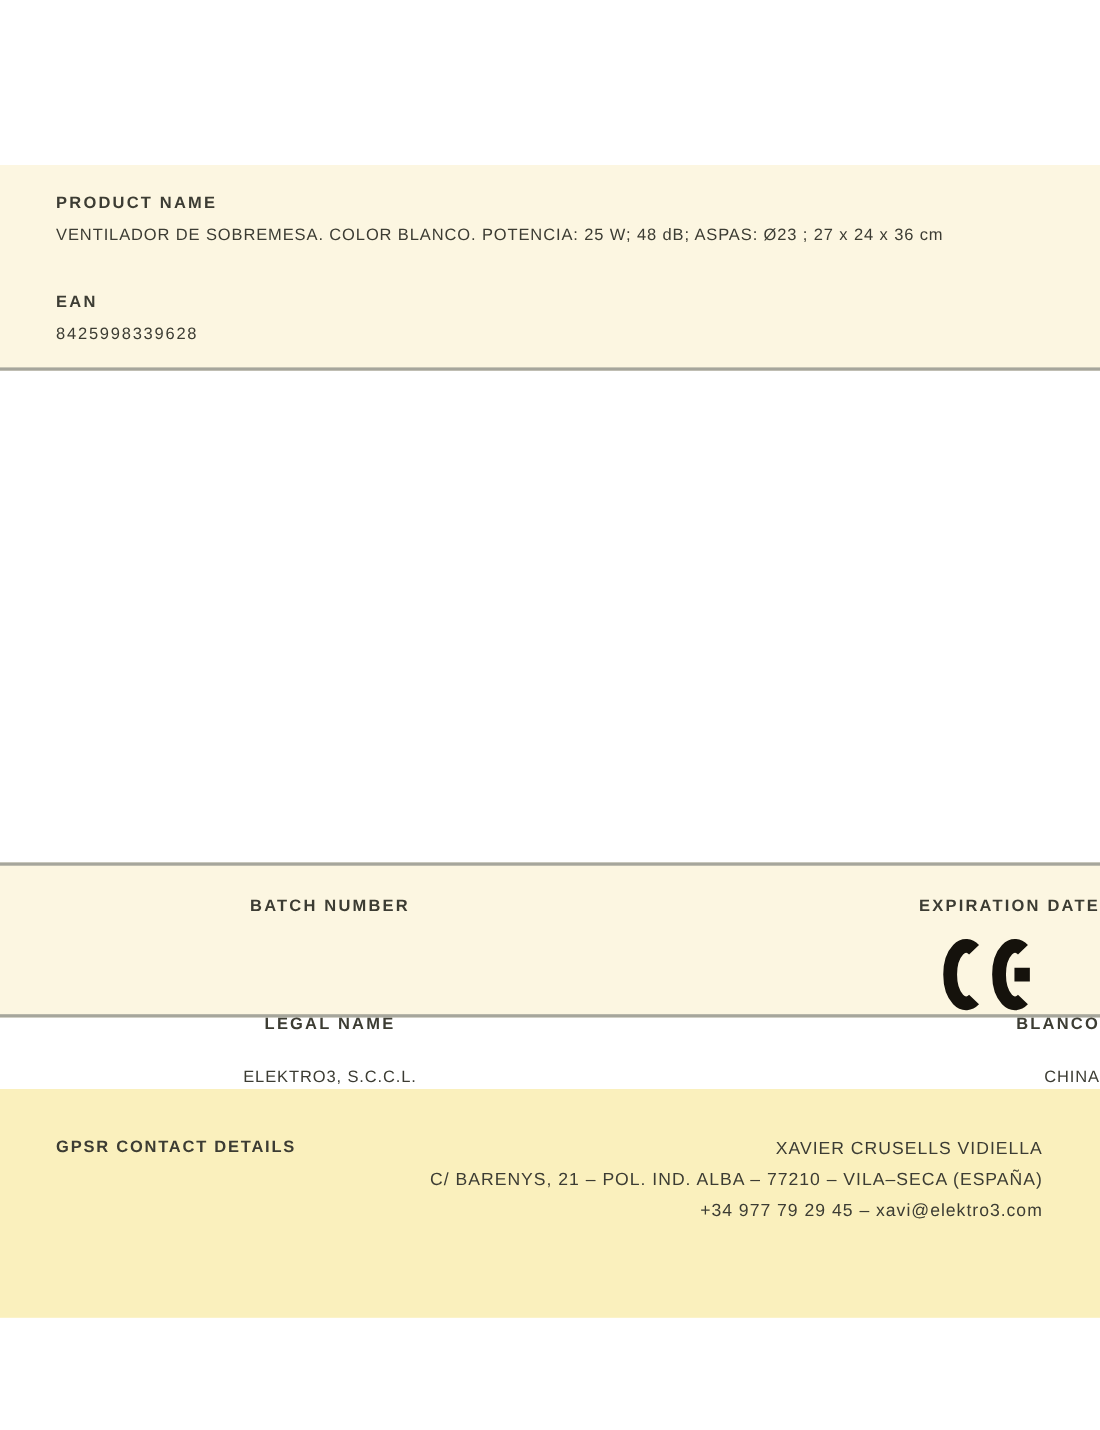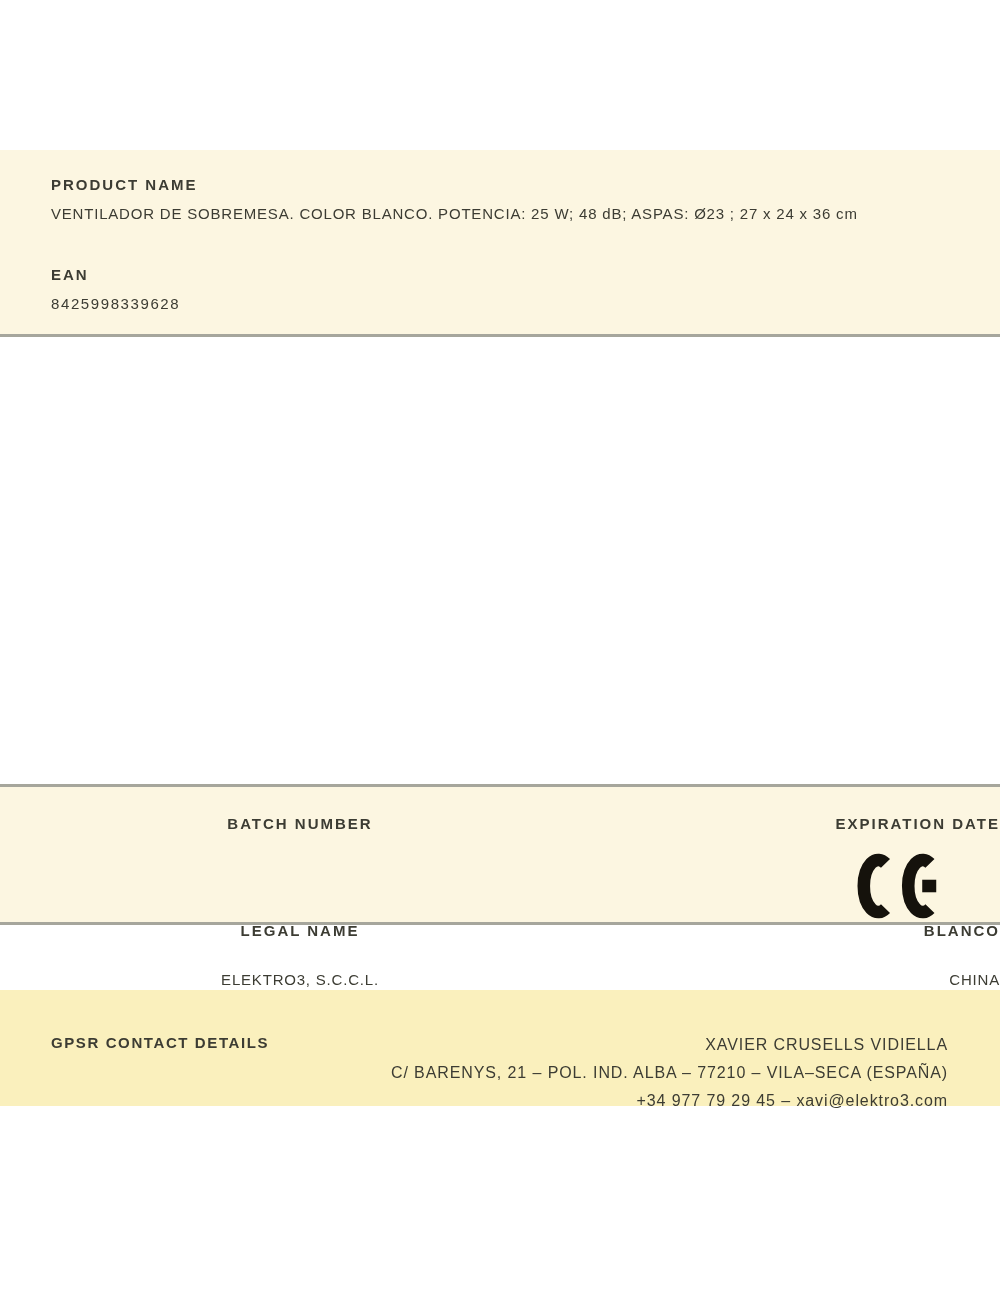--- a/index.html
+++ b/index.html
@@ -21,21 +21,21 @@
     border-bottom: 3px solid var(--border, #a6a69c);
     padding-left: 32px;
   }
   .sec-batch {
     top: 784px; height: 141px;
     background: var(--cream, #fcf6e1);
     border-top: 3px solid var(--border, #a6a69c);
     border-bottom: 3px solid var(--border, #a6a69c);
   }
   .sec-contact {
-    top: 990px; height: 116px;
+    top: 990px; height: 208px;
     background: var(--yellow, #faf0bd);
   }
 
   
   .label {
     position: absolute;
     font-size: 15px; font-weight: 700;
     letter-spacing: 2px;
     color: var(--text, #3c3c33);
     white-space: nowrap;

